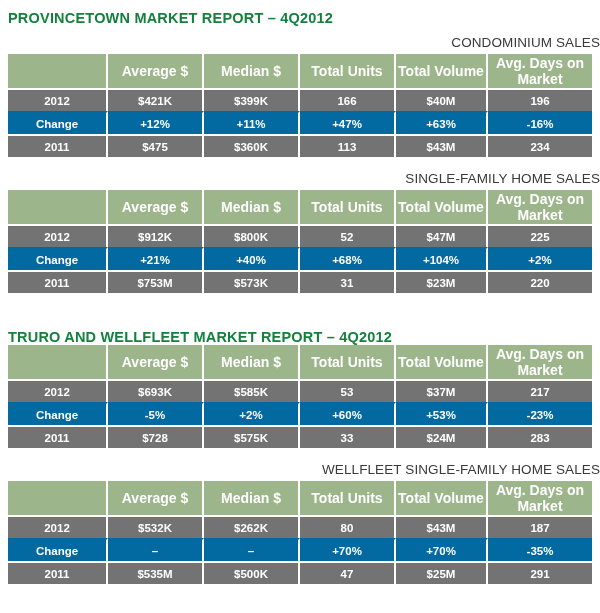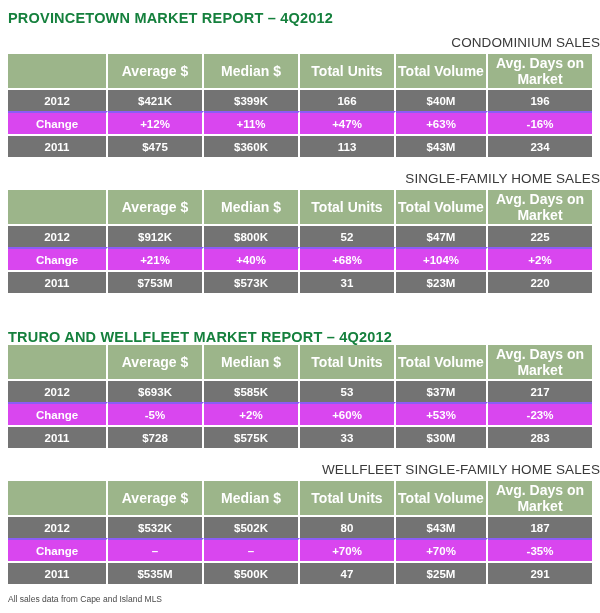--- a/index.html
+++ b/index.html
@@ -63,22 +63,22 @@
     height: 34px;
   }
   tr.header-row th.corner {
     background: #9cb58a;
   }
   tr.data-row td {
     background: #737373;
     border-top: 2px solid #ffffff;
   }
   tr.change-row td {
-    background: #d946ef;
-    border-top: 2px solid #8b5cf6;
+    background: #0369a1;
+    border-top: 2px solid #0369a1;
   }
   .col-label { width: 100px; }
   .col-avg { width: 96px; }
   .col-med { width: 96px; }
   .col-units { width: 96px; }
   .col-vol { width: 92px; }
   .col-days { width: 104px; }
   .spacer-lg { height: 26px; }
   .footnote {
     font-size: 8.5px;
@@ -228,21 +228,21 @@
         <td>+2%</td>
         <td>+60%</td>
         <td>+53%</td>
         <td>-23%</td>
       </tr>
       <tr class="data-row">
         <td>2011</td>
         <td>$728</td>
         <td>$575K</td>
         <td>33</td>
-        <td>$30M</td>
+        <td>$24M</td>
         <td>283</td>
       </tr>
     </tbody>
   </table>
 
   <h2 class="section-title" style="margin-top:14px;">WELLFLEET SINGLE-FAMILY HOME SALES</h2>
   <table class="report">
     <colgroup>
       <col class="col-label">
         <col class="col-avg">
@@ -258,21 +258,21 @@
         <th>Median $</th>
         <th>Total Units</th>
         <th>Total Volume</th>
         <th>Avg. Days on Market</th>
       </tr>
     </thead>
     <tbody>
       <tr class="data-row">
         <td>2012</td>
         <td>$532K</td>
-        <td>$502K</td>
+        <td>$262K</td>
         <td>80</td>
         <td>$43M</td>
         <td>187</td>
       </tr>
       <tr class="change-row">
         <td>Change</td>
         <td>–</td>
         <td>–</td>
         <td>+70%</td>
         <td>+70%</td>
@@ -282,15 +282,14 @@
         <td>2011</td>
         <td>$535M</td>
         <td>$500K</td>
         <td>47</td>
         <td>$25M</td>
         <td>291</td>
       </tr>
     </tbody>
   </table>
 
-  <div class="footnote">All sales data from Cape and Island MLS</div>
 
 </div>
 
 </body></html>

